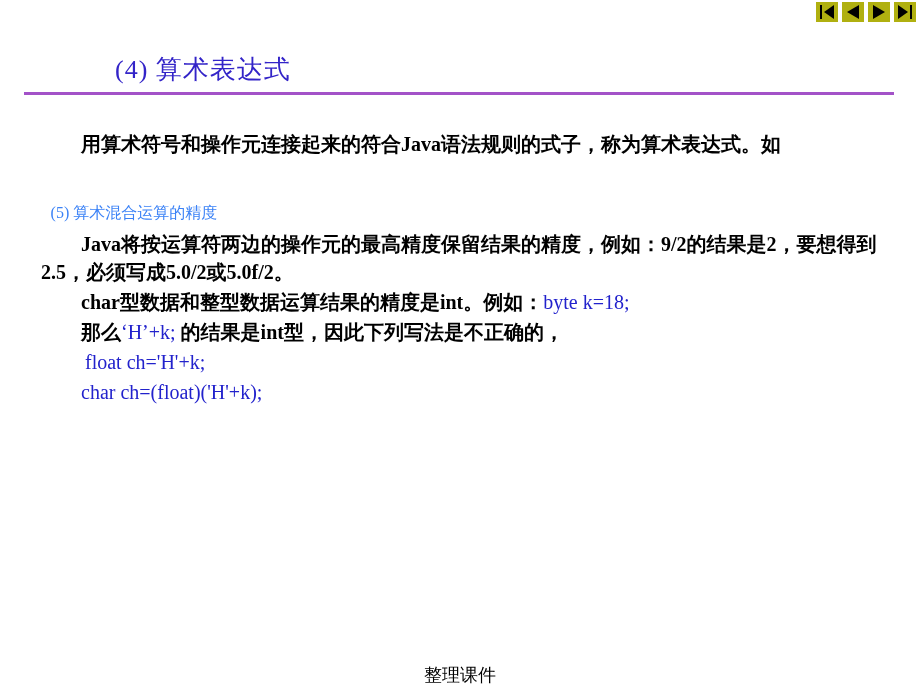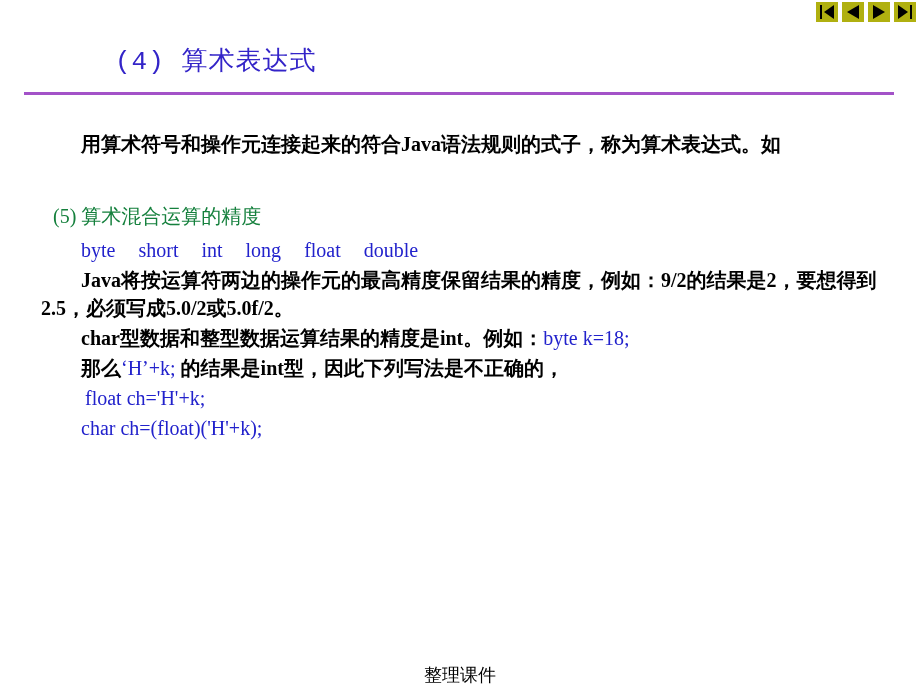--- a/index.html
+++ b/index.html
@@ -22,27 +22,26 @@
     top: 2px;
     right: 4px;
     display: flex;
     gap: 4px;
   }
   .nav-btn svg {
     display: block;
   }
   .heading {
     position: absolute;
-    top: 44px;
+    top: 52px;
     left: 115px;
     color: #3324c8;
     font-size: 26px;
     font-weight: normal;
     letter-spacing: 1px;
-    font-family: Liberation Mono, monospace;
   }
   .underline {
     position: absolute;
     top: 92px;
     left: 24px;
     width: 870px;
     height: 3px;
     background: #a352c8;
   }
   .content {
@@ -54,22 +53,22 @@
     letter-spacing: 0px;
   }
   .content p {
     margin: 0 0 2px 0;
   }
   .indent1 { text-indent: 2em; }
   .indent2 { text-indent: 2.6em; }
   .indent3 { text-indent: 2.2em; }
   .blue { color: #2222cc; font-weight: normal; }
   .subhead {
-    color: #15803d;
-    font-size: 20px;
+    color: #3b82f6;
+    font-size: 16px;
     font-weight: normal;
     margin-top: 44px !important;
     margin-bottom: 6px !important;
     text-indent: 0.6em;
   }
   .code-blue { color: #2222cc; font-weight: normal; }
   .prec-line span { margin-right: 18px; }
   .footer {
     position: absolute;
     bottom: 2px;
@@ -116,28 +115,20 @@
 <div class="heading">(4) 算术表达式</div>
 <div class="underline"></div>
 
 <div class="content">
 
   <p class="indent1">用算术符号和操作元连接起来的符合Java语法规则的式子，称为算术表达式。如</p>
 
   <p class="subhead">(5) 算术混合运算的精度</p>
 
 
-  <p class="indent1 prec-line">
-    <span class="code-blue">byte</span>
-    <span class="code-blue">short</span>
-    <span class="code-blue">int</span>
-    <span class="code-blue">long</span>
-    <span class="code-blue">float</span>
-    <span class="code-blue">double</span>
-  </p>
 
   <p class="indent1" style="text-indent:2em;">Java将按运算符两边的操作元的最高精度保留结果的精度，例如：9/2的结果是2，要想得到2.5，必须写成5.0/2或5.0f/2。</p>
 
   <p class="indent1">
     <span>char型数据和整型数据运算结果的精度是int。例如：</span><span class="code-blue">byte  k=18;</span>
   </p>
 
   <p class="indent1">
     <span>那么</span><span class="code-blue">‘H’+k;</span><span> 的结果是int型，因此下列写法是不正确的，</span>
   </p>

